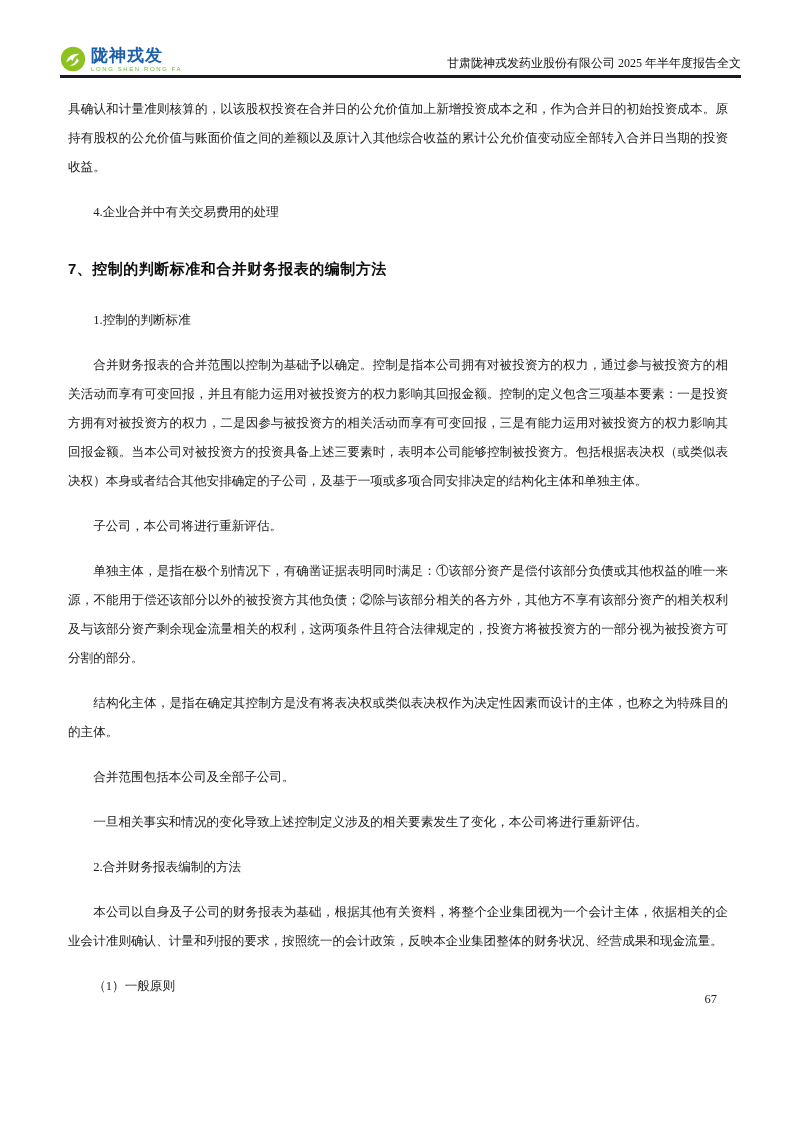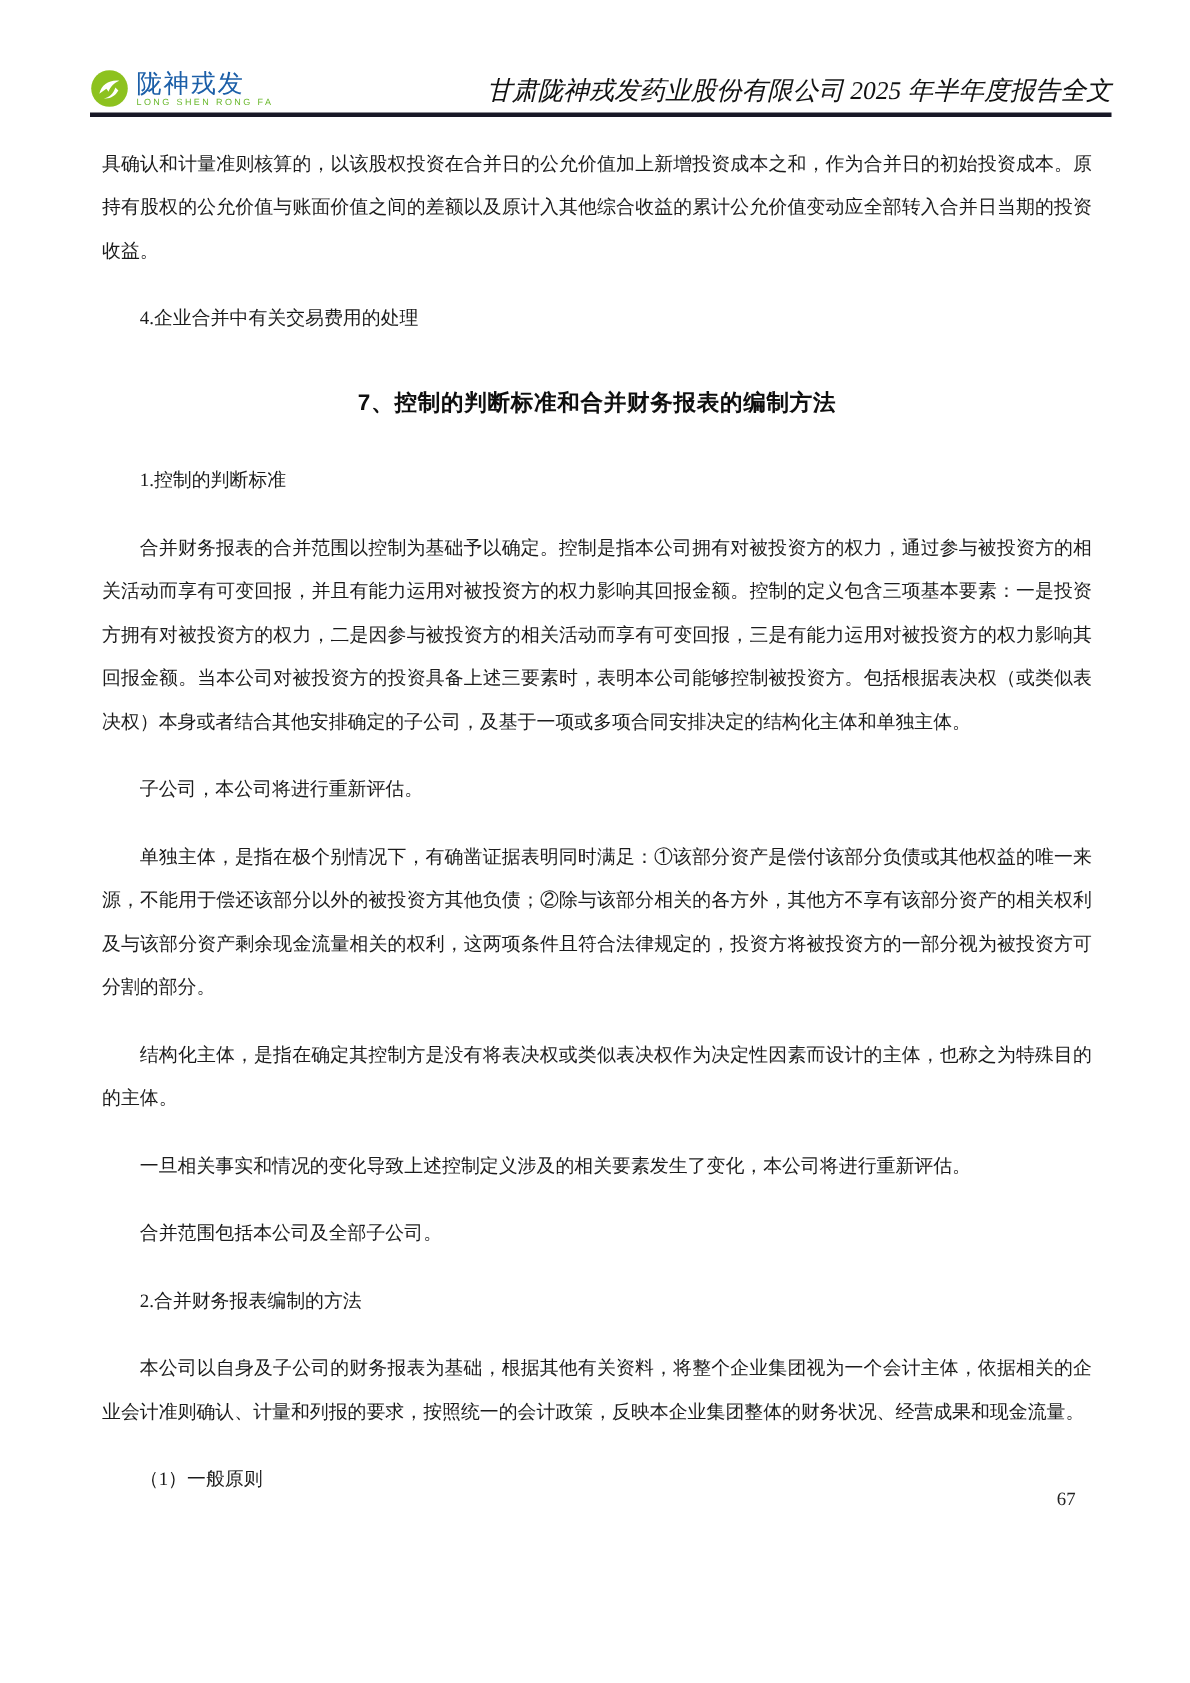--- a/index.html
+++ b/index.html
@@ -24,38 +24,37 @@
     display: flex;
     justify-content: space-between;
     align-items: flex-end;
     padding-bottom: 3px;
   }
   .logo { display: flex; align-items: center; gap: 5px; }
   .logo-icon { width: 26px; height: 26px; display: block; }
   .logo-textcol { display: flex; flex-direction: column; line-height: 1; }
   .logo-cn {
     font-family: "Liberation Sans", sans-serif;
-    font-weight: 400;
+    font-weight: 700;
     font-size: 17px;
     color: #1c5fa8;
     letter-spacing: 1px;
   }
   .logo-en {
     font-family: "Liberation Sans", sans-serif;
     font-size: 6px;
     color: #6ab82d;
     letter-spacing: 1.6px;
     margin-top: 2px;
     white-space: nowrap;
   }
   .header-title {
-    font-size: 17px;
+    font-size: 12px;
     color: #111111;
     white-space: nowrap;
-    font-style: italic;
   }
 
   
   .content {
     position: absolute;
     top: 95px;
     left: 68px;
     width: 660px;
     font-size: 12.6px;
     line-height: 29px;
@@ -63,21 +62,21 @@
   }
   .para { margin: 0; }
   .para.indent { text-indent: 2em; margin-top: 16px; }
   .section-heading {
     font-family: "Liberation Sans", sans-serif;
     font-size: 15px;
     font-weight: 700;
     color: #0f0f0f;
     margin: 27px 0 23px 0;
     letter-spacing: 0.5px;
-    text-align: center;
+    text-align: left;
   }
 
   
   .page-number {
     position: absolute;
     top: 992px;
     right: 76px;
     font-size: 12.5px;
     color: #222222;
   }
@@ -104,22 +103,22 @@
 
   <div class="content">
     <p class="para">具确认和计量准则核算的，以该股权投资在合并日的公允价值加上新增投资成本之和，作为合并日的初始投资成本。原持有股权的公允价值与账面价值之间的差额以及原计入其他综合收益的累计公允价值变动应全部转入合并日当期的投资收益。</p>
     <p class="para indent">4.企业合并中有关交易费用的处理</p>
     <h2 class="section-heading">7、控制的判断标准和合并财务报表的编制方法</h2>
     <p class="para indent">1.控制的判断标准</p>
     <p class="para indent">合并财务报表的合并范围以控制为基础予以确定。控制是指本公司拥有对被投资方的权力，通过参与被投资方的相关活动而享有可变回报，并且有能力运用对被投资方的权力影响其回报金额。控制的定义包含三项基本要素：一是投资方拥有对被投资方的权力，二是因参与被投资方的相关活动而享有可变回报，三是有能力运用对被投资方的权力影响其回报金额。当本公司对被投资方的投资具备上述三要素时，表明本公司能够控制被投资方。包括根据表决权（或类似表决权）本身或者结合其他安排确定的子公司，及基于一项或多项合同安排决定的结构化主体和单独主体。</p>
     <p class="para indent">子公司，本公司将进行重新评估。</p>
     <p class="para indent">单独主体，是指在极个别情况下，有确凿证据表明同时满足：①该部分资产是偿付该部分负债或其他权益的唯一来源，不能用于偿还该部分以外的被投资方其他负债；②除与该部分相关的各方外，其他方不享有该部分资产的相关权利及与该部分资产剩余现金流量相关的权利，这两项条件且符合法律规定的，投资方将被投资方的一部分视为被投资方可分割的部分。</p>
     <p class="para indent">结构化主体，是指在确定其控制方是没有将表决权或类似表决权作为决定性因素而设计的主体，也称之为特殊目的的主体。</p>
+    <p class="para indent">合并范围包括本公司及全部子公司。</p>
     <p class="para indent">一旦相关事实和情况的变化导致上述控制定义涉及的相关要素发生了变化，本公司将进行重新评估。</p>
-    <p class="para indent">合并范围包括本公司及全部子公司。</p>
     <p class="para indent">2.合并财务报表编制的方法</p>
     <p class="para indent">本公司以自身及子公司的财务报表为基础，根据其他有关资料，将整个企业集团视为一个会计主体，依据相关的企业会计准则确认、计量和列报的要求，按照统一的会计政策，反映本企业集团整体的财务状况、经营成果和现金流量。</p>
     <p class="para indent">（1）一般原则</p>
   </div>
 
   <div class="page-number">67</div>
 
 </div>
 
 </body></html>

